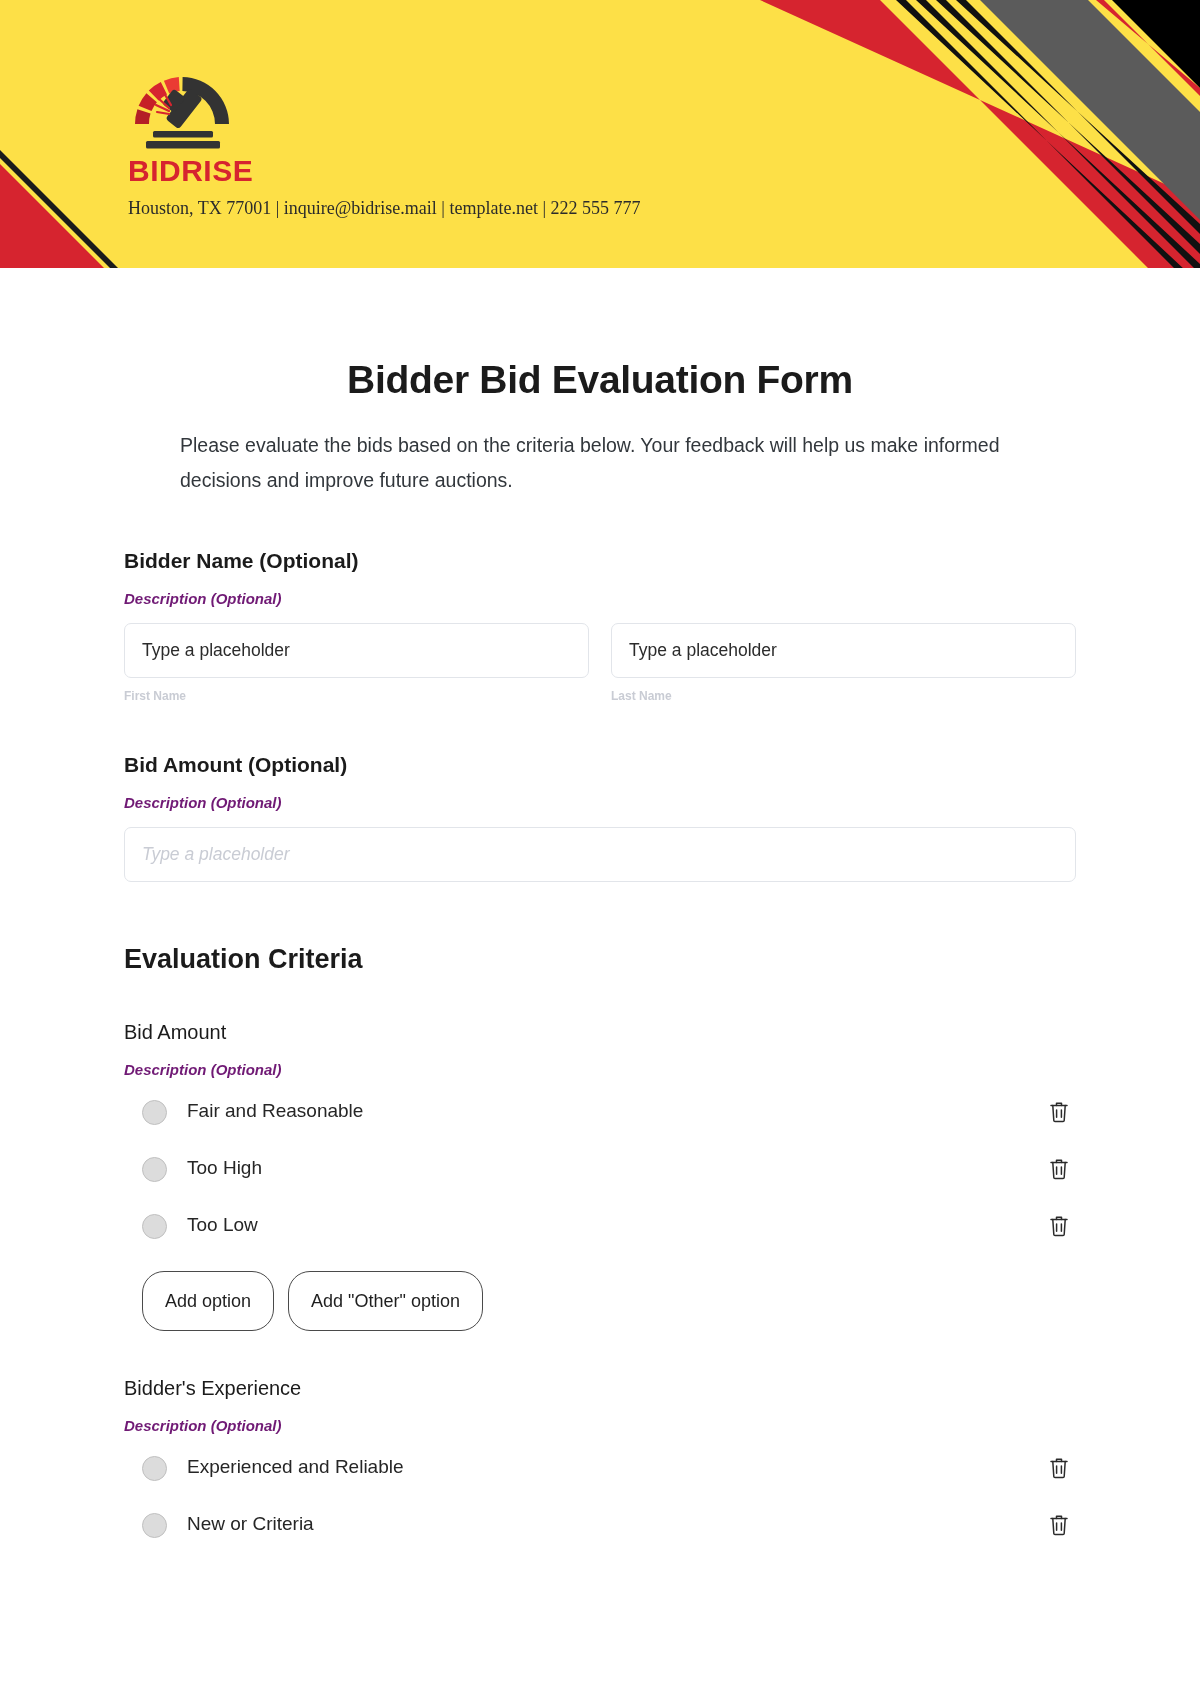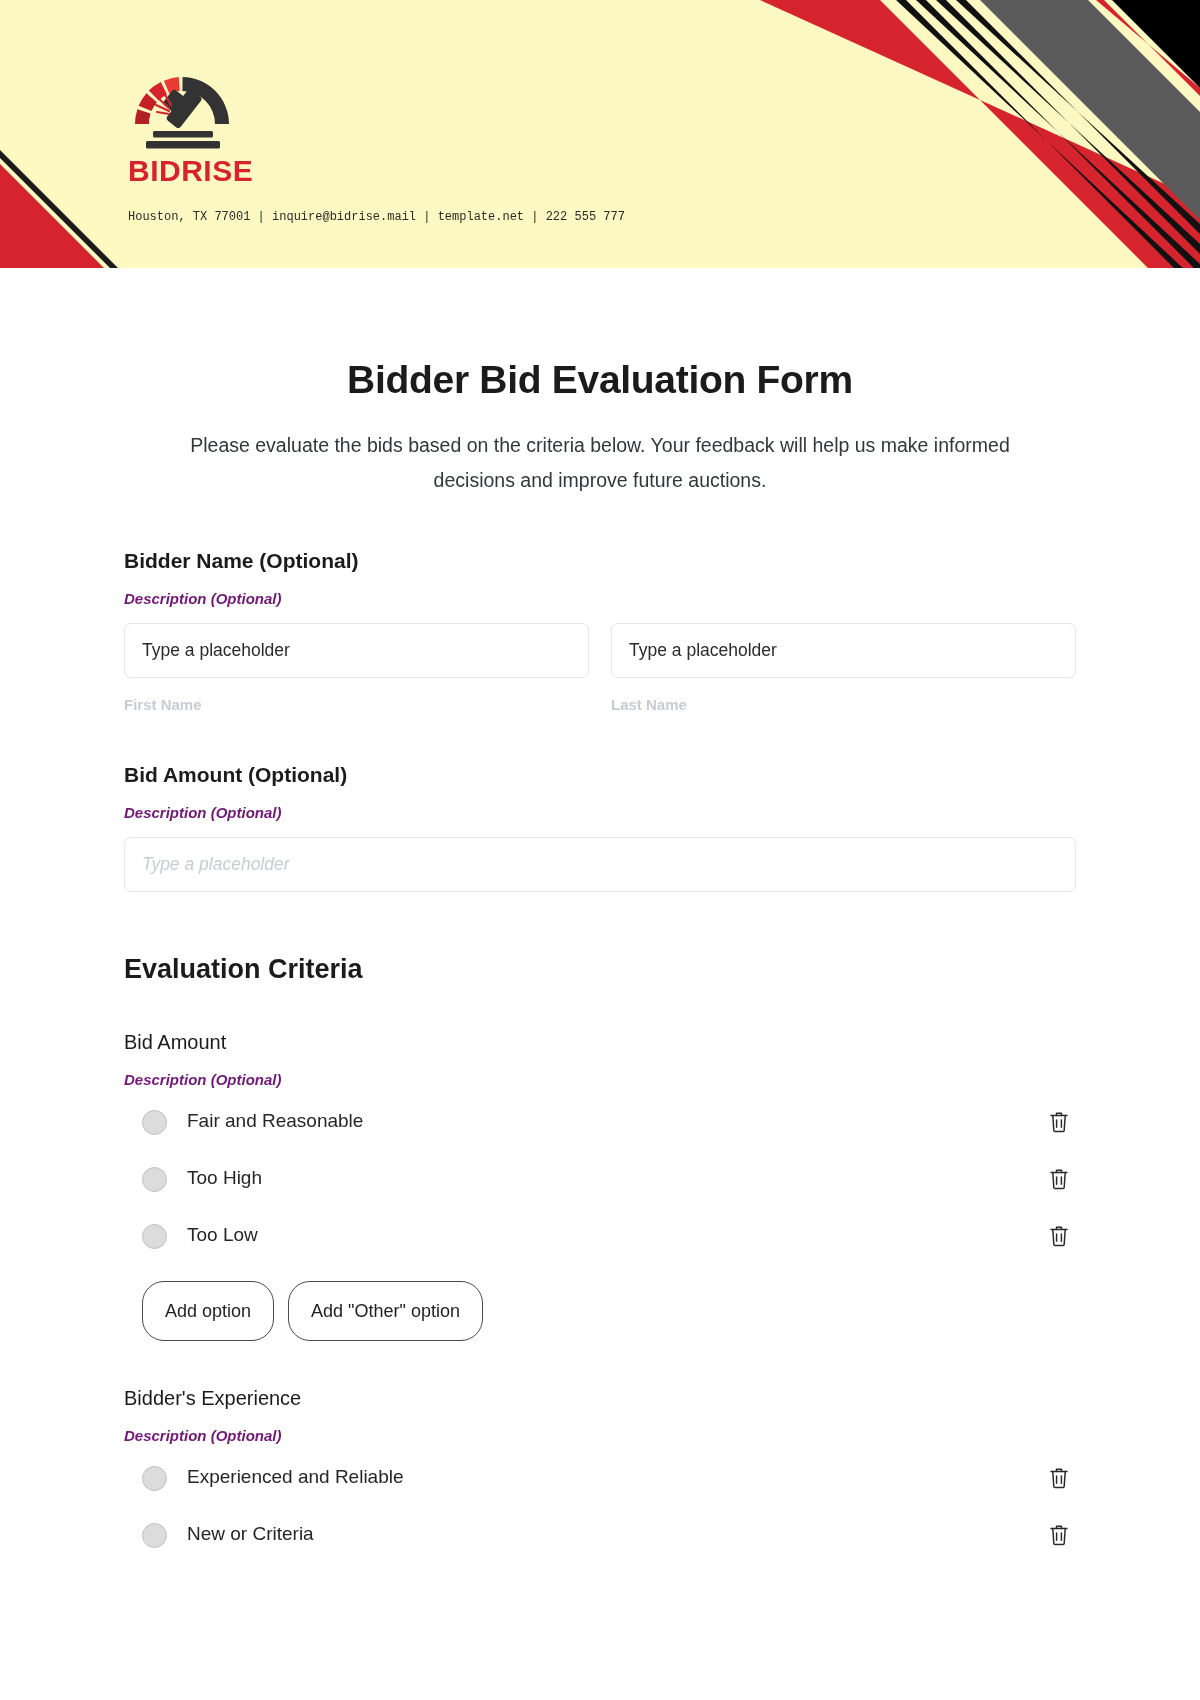--- a/index.html
+++ b/index.html
@@ -8,53 +8,53 @@
     background: #ffffff;
     font-family: "Liberation Sans", sans-serif;
     overflow: hidden;
   }
   .page { position: relative; width: 1200px; height: 1700px; background:#fff; }
 
   
   .header {
     position: relative;
     width: 1200px; height: 268px;
-    background: #fef9c3;
+    background: #fde047;
     overflow: hidden;
   }
   .header-deco { position:absolute; inset:0; width:1200px; height:268px; }
 
   .brand { position: absolute; left: 128px; top: 58px; }
   .logo-mark { width: 108px; height: 96px; display:block; }
   .brand-name {
     font-size: 30px; font-weight: 700; color: #d6242f;
     letter-spacing: 0.5px; margin-top: 2px; line-height: 1;
     font-family: "Liberation Sans", sans-serif;
   }
   .brand-contact {
-    margin-top: 24px;
-    font-size: 12px; color: #2b2b2b; white-space: nowrap;
-    font-family: Liberation Mono, monospace;
+    margin-top: 12px;
+    font-size: 18px; color: #2b2b2b; white-space: nowrap;
+    font-family: Liberation Serif, serif;
   }
 
   
   .content { position: relative; padding: 0 124px; }
 
   .form-title {
     margin-top: 90px;
     text-align: center;
     font-size: 39px;
     font-weight: 700;
     color: #1b1b1b;
     letter-spacing: -0.3px;
   }
   .form-desc {
     margin: 26px auto 0;
     max-width: 840px;
-    text-align: center;
+    text-align: left;
     font-size: 19.5px;
     line-height: 1.82;
     color: #32373c;
   }
 
   .field-block { margin-top: 50px; }
 
   .field-label {
     font-size: 21px; font-weight: 700; color: #1b1b1b;
   }
@@ -75,22 +75,22 @@
     padding: 0 17px;
     font-size: 17.5px;
     color: #2b2b2b;
     font-family: "Liberation Sans", sans-serif;
     display: flex; align-items: center;
   }
   .text-input.placeholder-italic {
     font-style: italic; color: #c9ccd4;
   }
   .sub-label {
-    margin-top: 18px;
-    font-size: 15px; font-weight: 600;
+    margin-top: 11px;
+    font-size: 12px; font-weight: 600;
     color: #c9ccd4;
   }
 
   .section-heading {
     margin-top: 62px;
     font-size: 27px; font-weight: 700; color: #1b1b1b;
   }
 
   .group { margin-top: 46px; }
   .group-title { font-size: 20px; font-weight: 400; color: #1b1b1b; }

